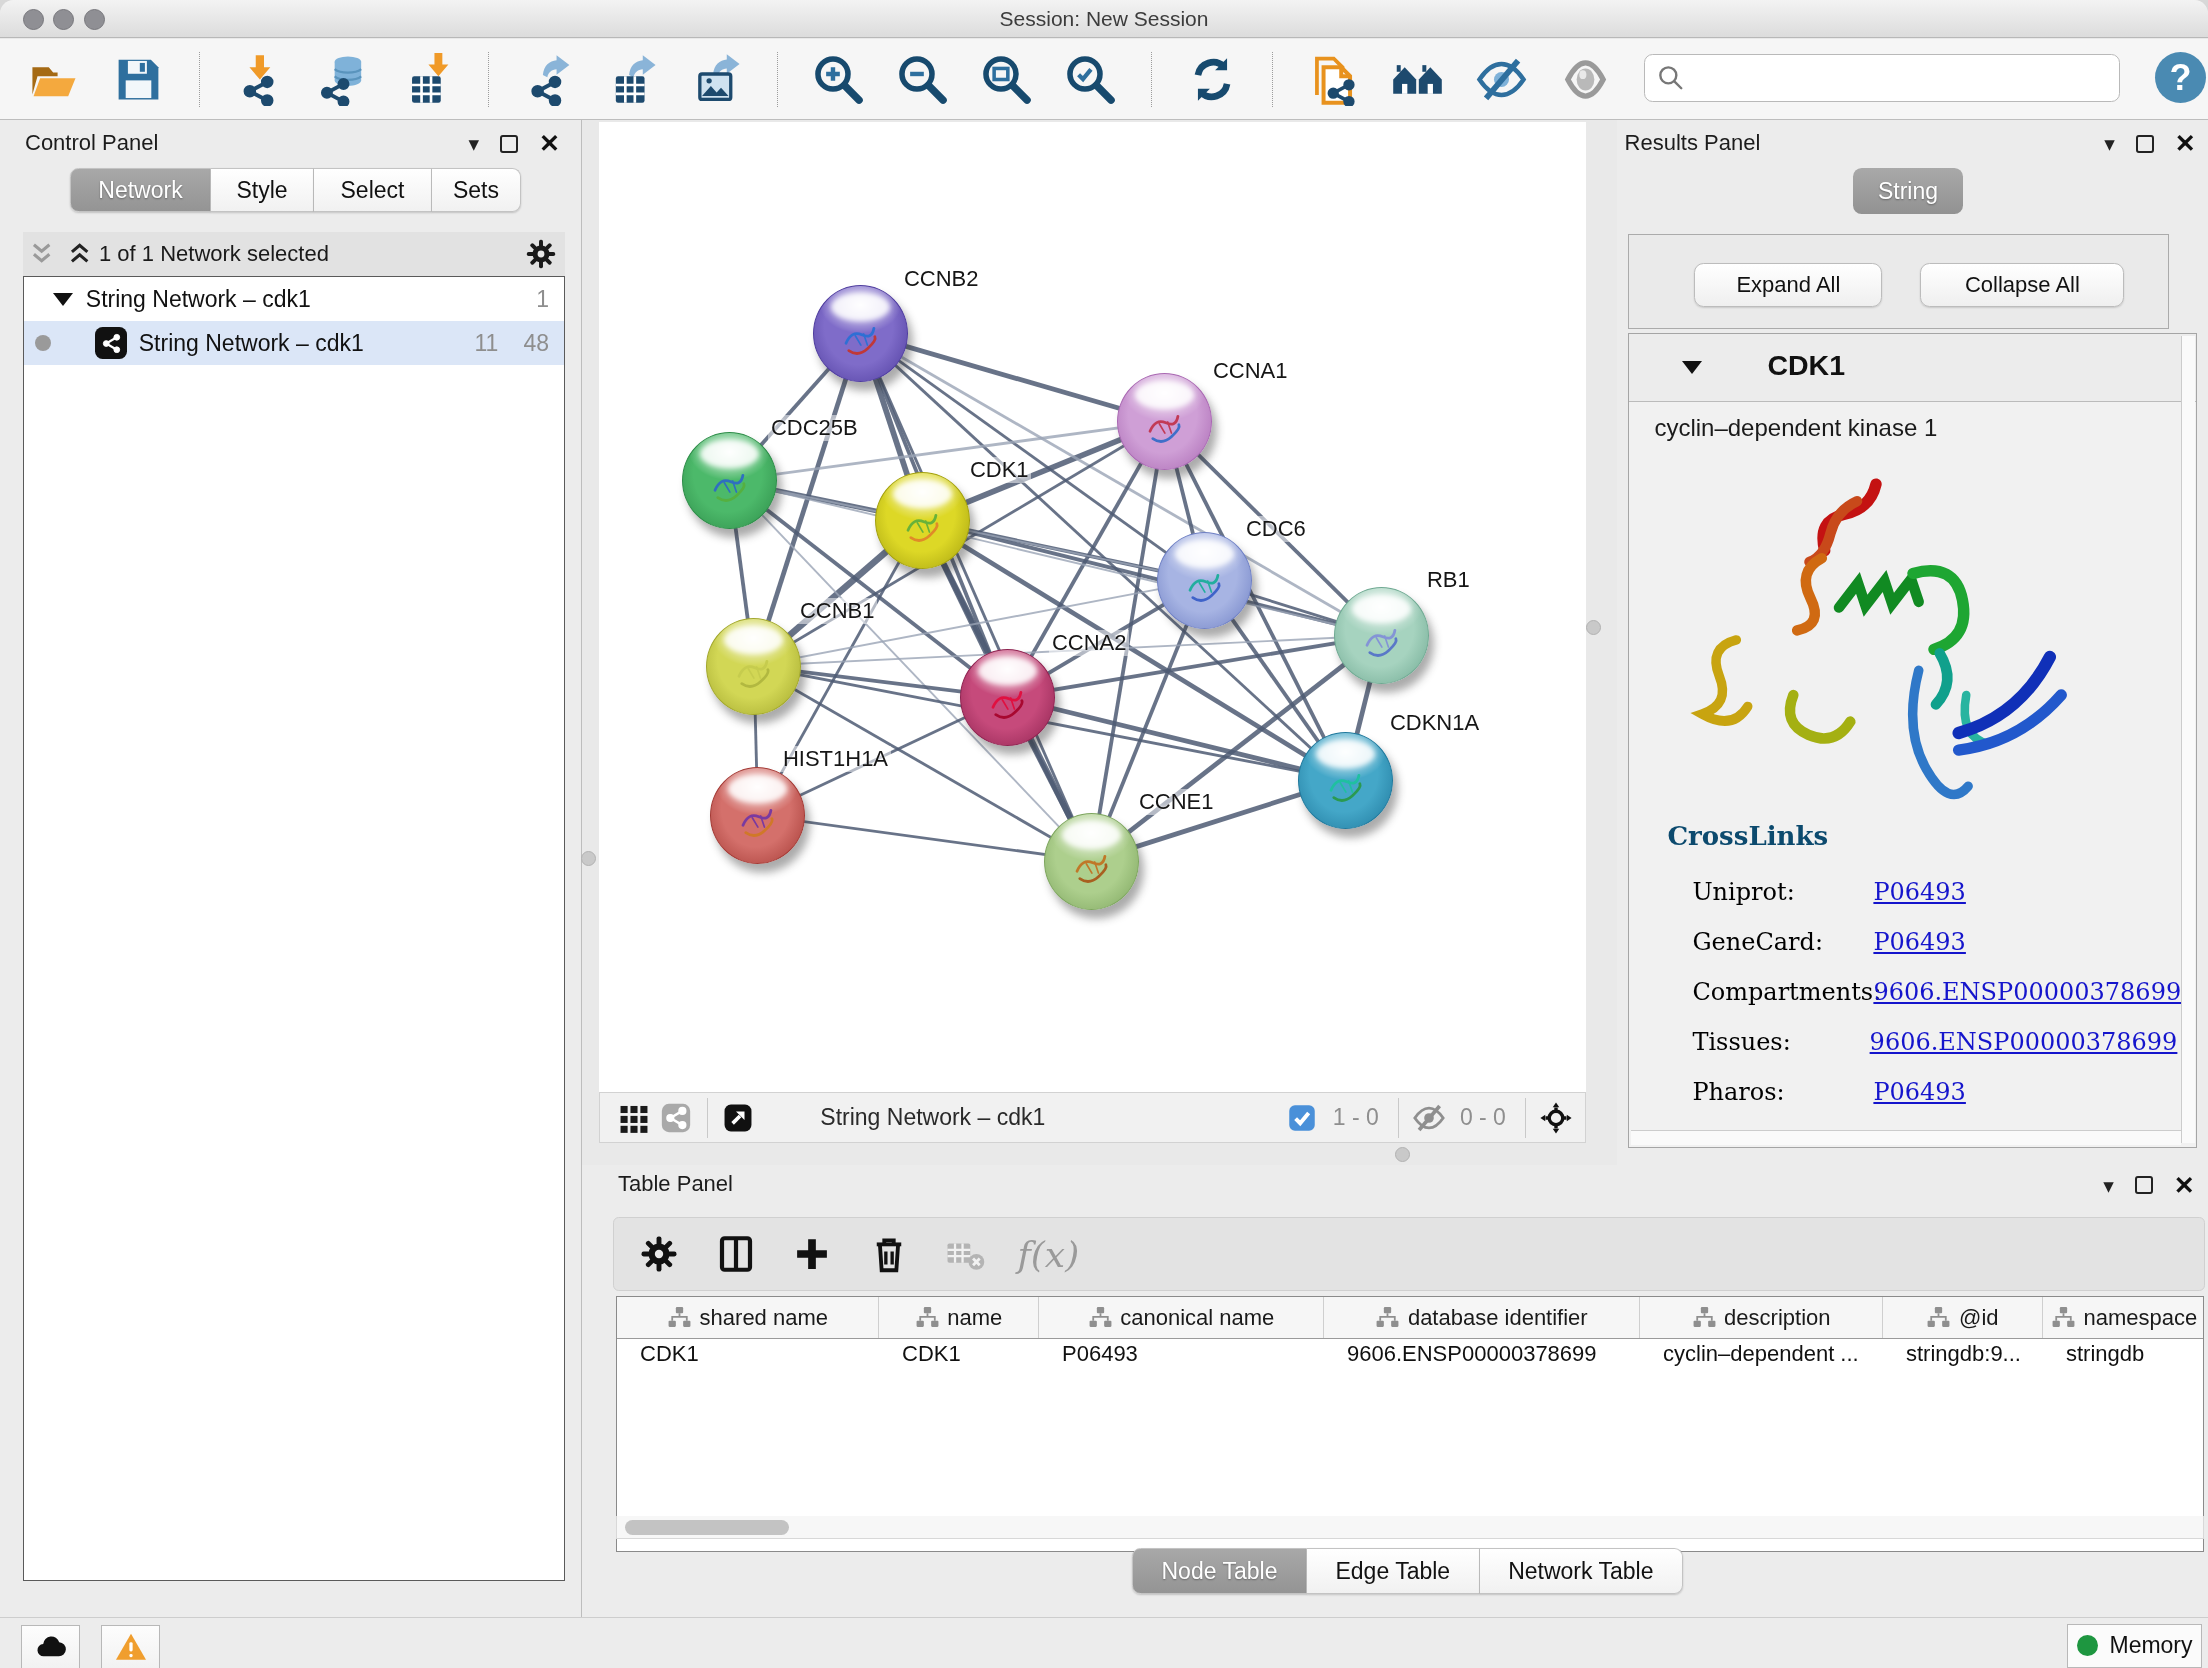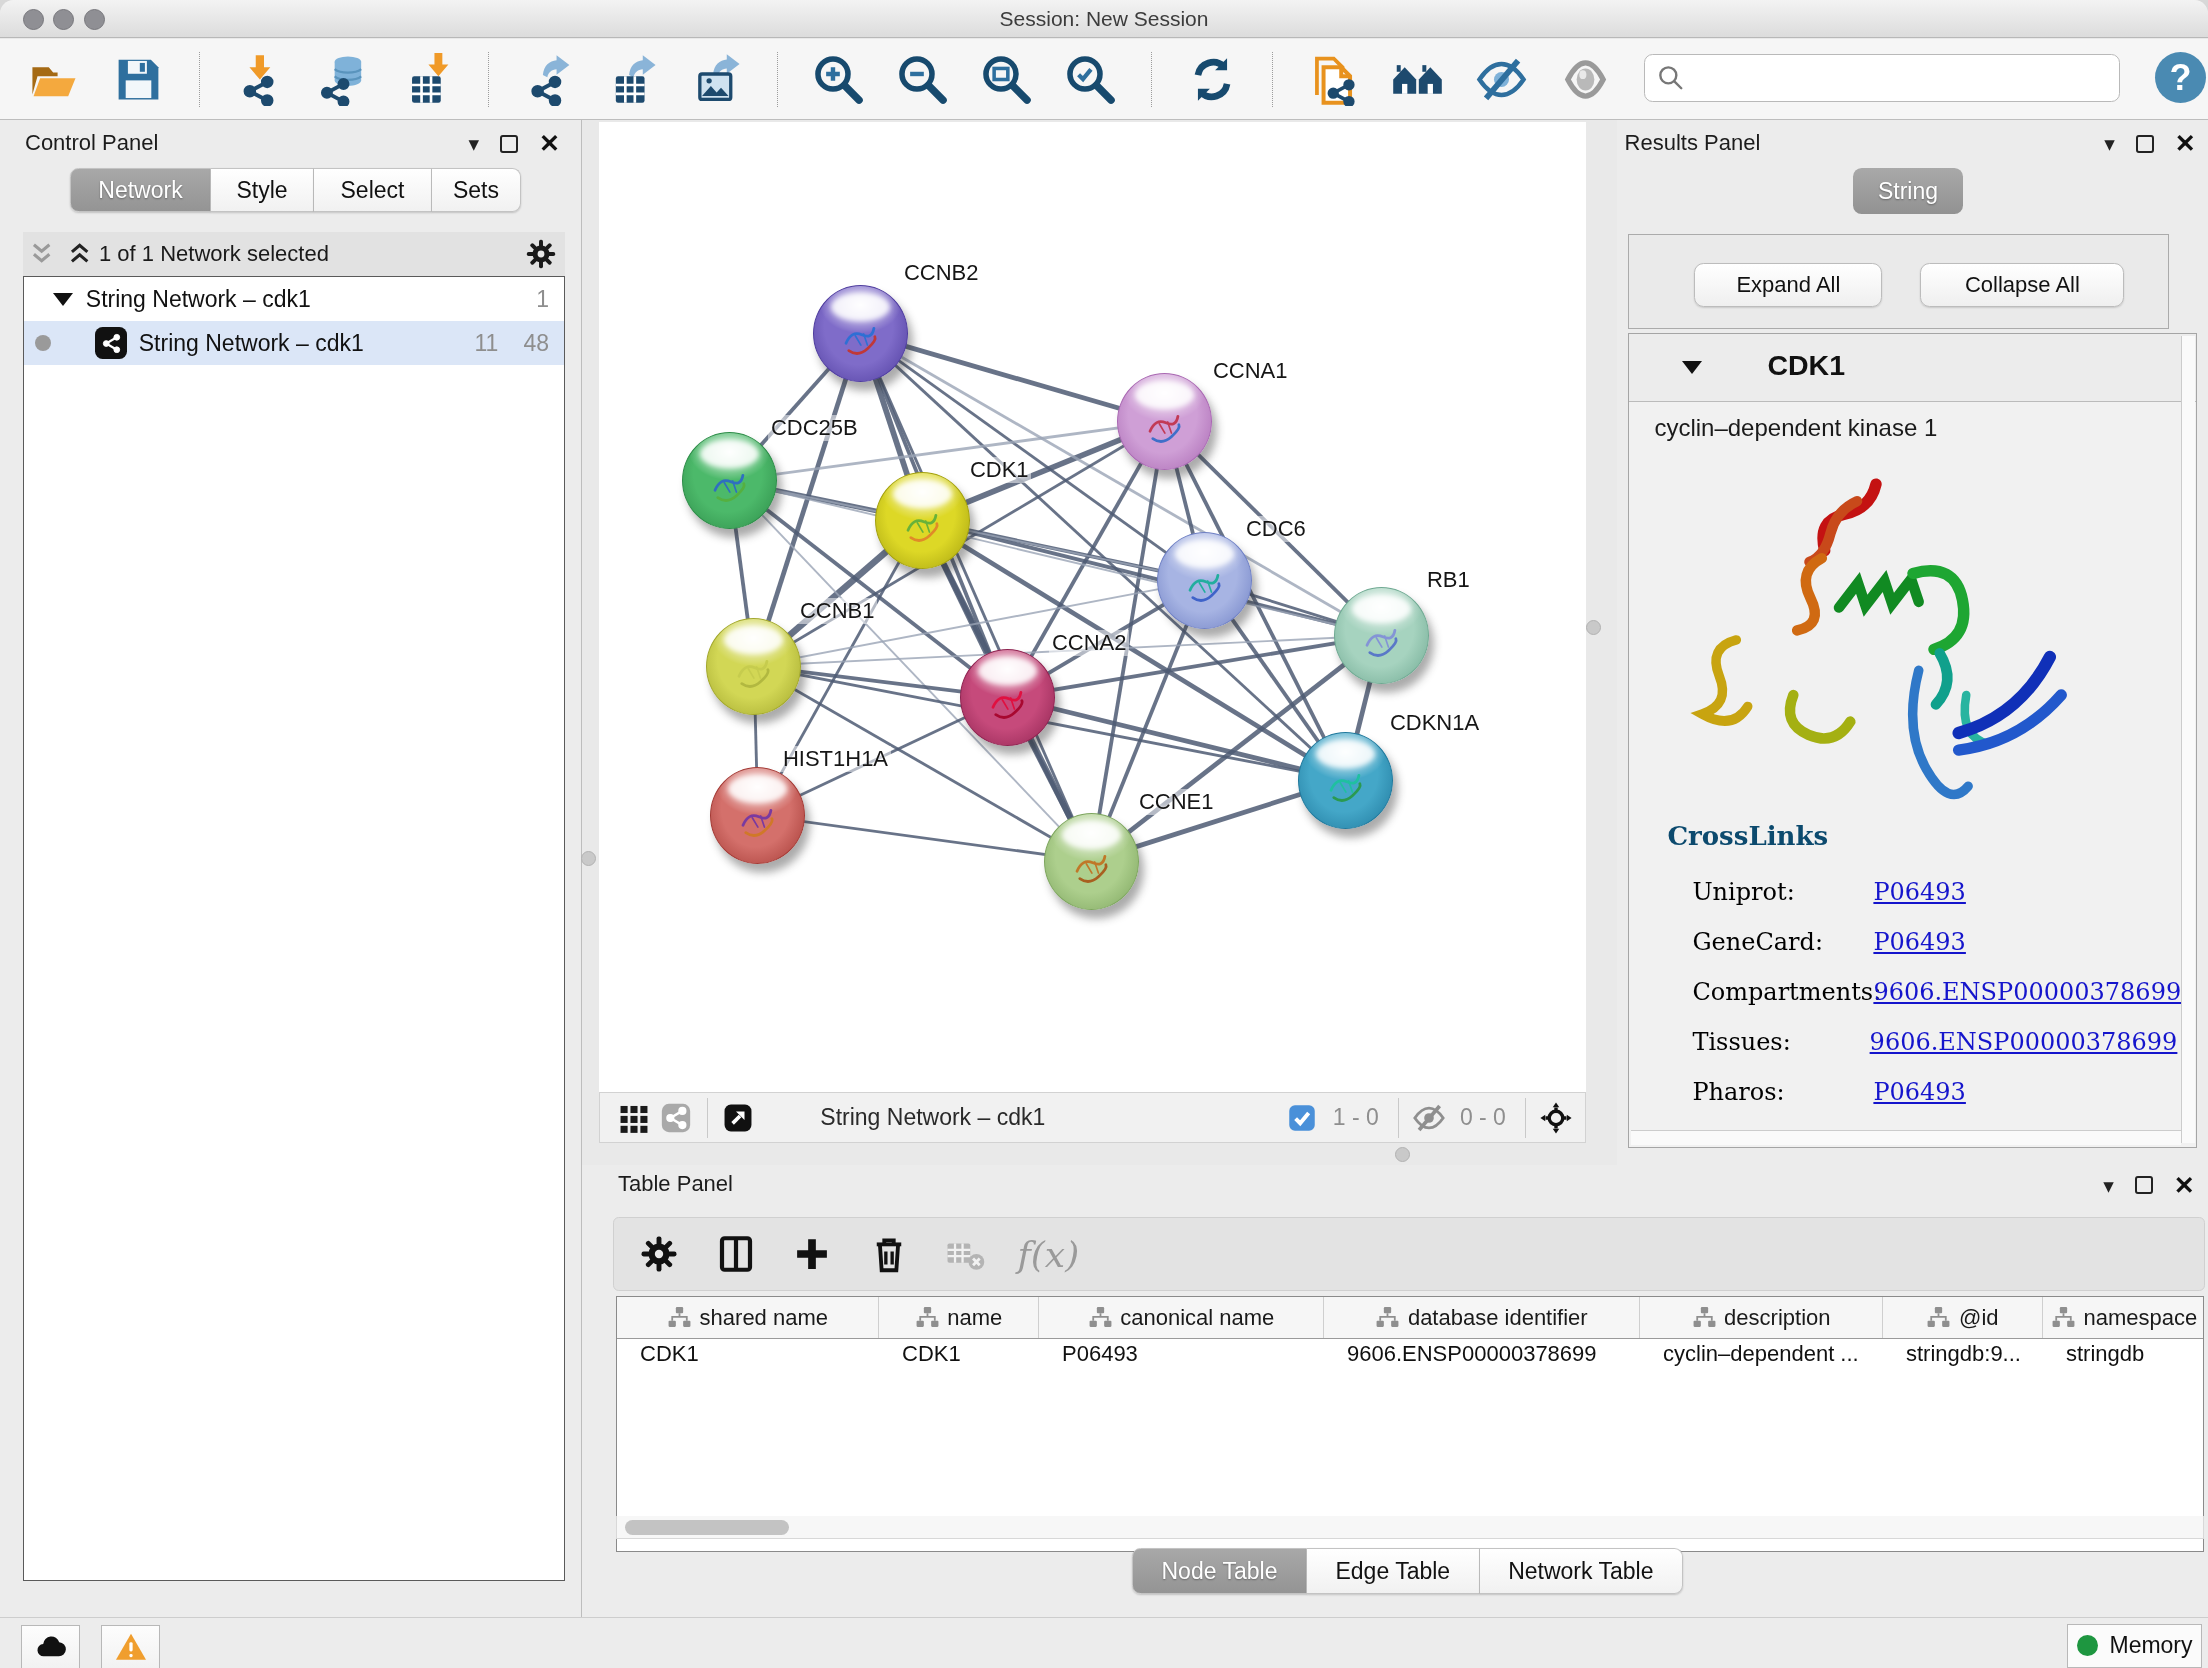--- a/index.html
+++ b/index.html
@@ -419,21 +419,21 @@
         <div class="node" style="left: 214px; top: 163px; background: radial-gradient(70% 48% at 50% 20%, rgba(255, 255, 255, 0.95), rgba(255, 255, 255, 0) 62%), radial-gradient(at 48% 42%, rgb(127, 108, 201) 50%, rgb(79, 61, 158) 97%); border: 1.9px solid rgb(79, 61, 158); box-shadow: rgba(45, 45, 45, 0.4) 4.8px 8.6px 8.6px;">
           <div class="node-gloss"></div>
           <svg viewBox="0 0 60 60" class="squig">
             <g fill="none" stroke-width="3" stroke-linecap="round">
     <path d="M14 34q6-14 17-9t13-7" stroke="#2f6fd4"></path>
     <path d="M17 42q10 7 20-2t8-13" stroke="#c03838"></path>
     <path d="M24 26l6 10M33 24l4 12" stroke="#2f6fd4" stroke-width="1.8"></path>
             </g>
           </svg>
         </div>
-        <div class="node-label" style="left: 302px; top: 138px;">CCNB2</div>
+        <div class="node-label" style="left: 302px; top: 144px;">CCNB2</div>
         <div class="node" style="left: 518px; top: 251px; background: radial-gradient(70% 48% at 50% 20%, rgba(255, 255, 255, 0.95), rgba(255, 255, 255, 0) 62%), radial-gradient(at 48% 42%, rgb(207, 159, 214) 50%, rgb(169, 104, 178) 97%); border: 1.9px solid rgb(169, 104, 178); box-shadow: rgba(45, 45, 45, 0.4) 4.8px 8.6px 8.6px;">
           <div class="node-gloss"></div>
           <svg viewBox="0 0 60 60" class="squig">
             <g fill="none" stroke-width="3" stroke-linecap="round">
     <path d="M14 34q6-14 17-9t13-7" stroke="#c23a55"></path>
     <path d="M17 42q10 7 20-2t8-13" stroke="#3f6fc9"></path>
     <path d="M24 26l6 10M33 24l4 12" stroke="#c23a55" stroke-width="1.8"></path>
             </g>
           </svg>
         </div>

